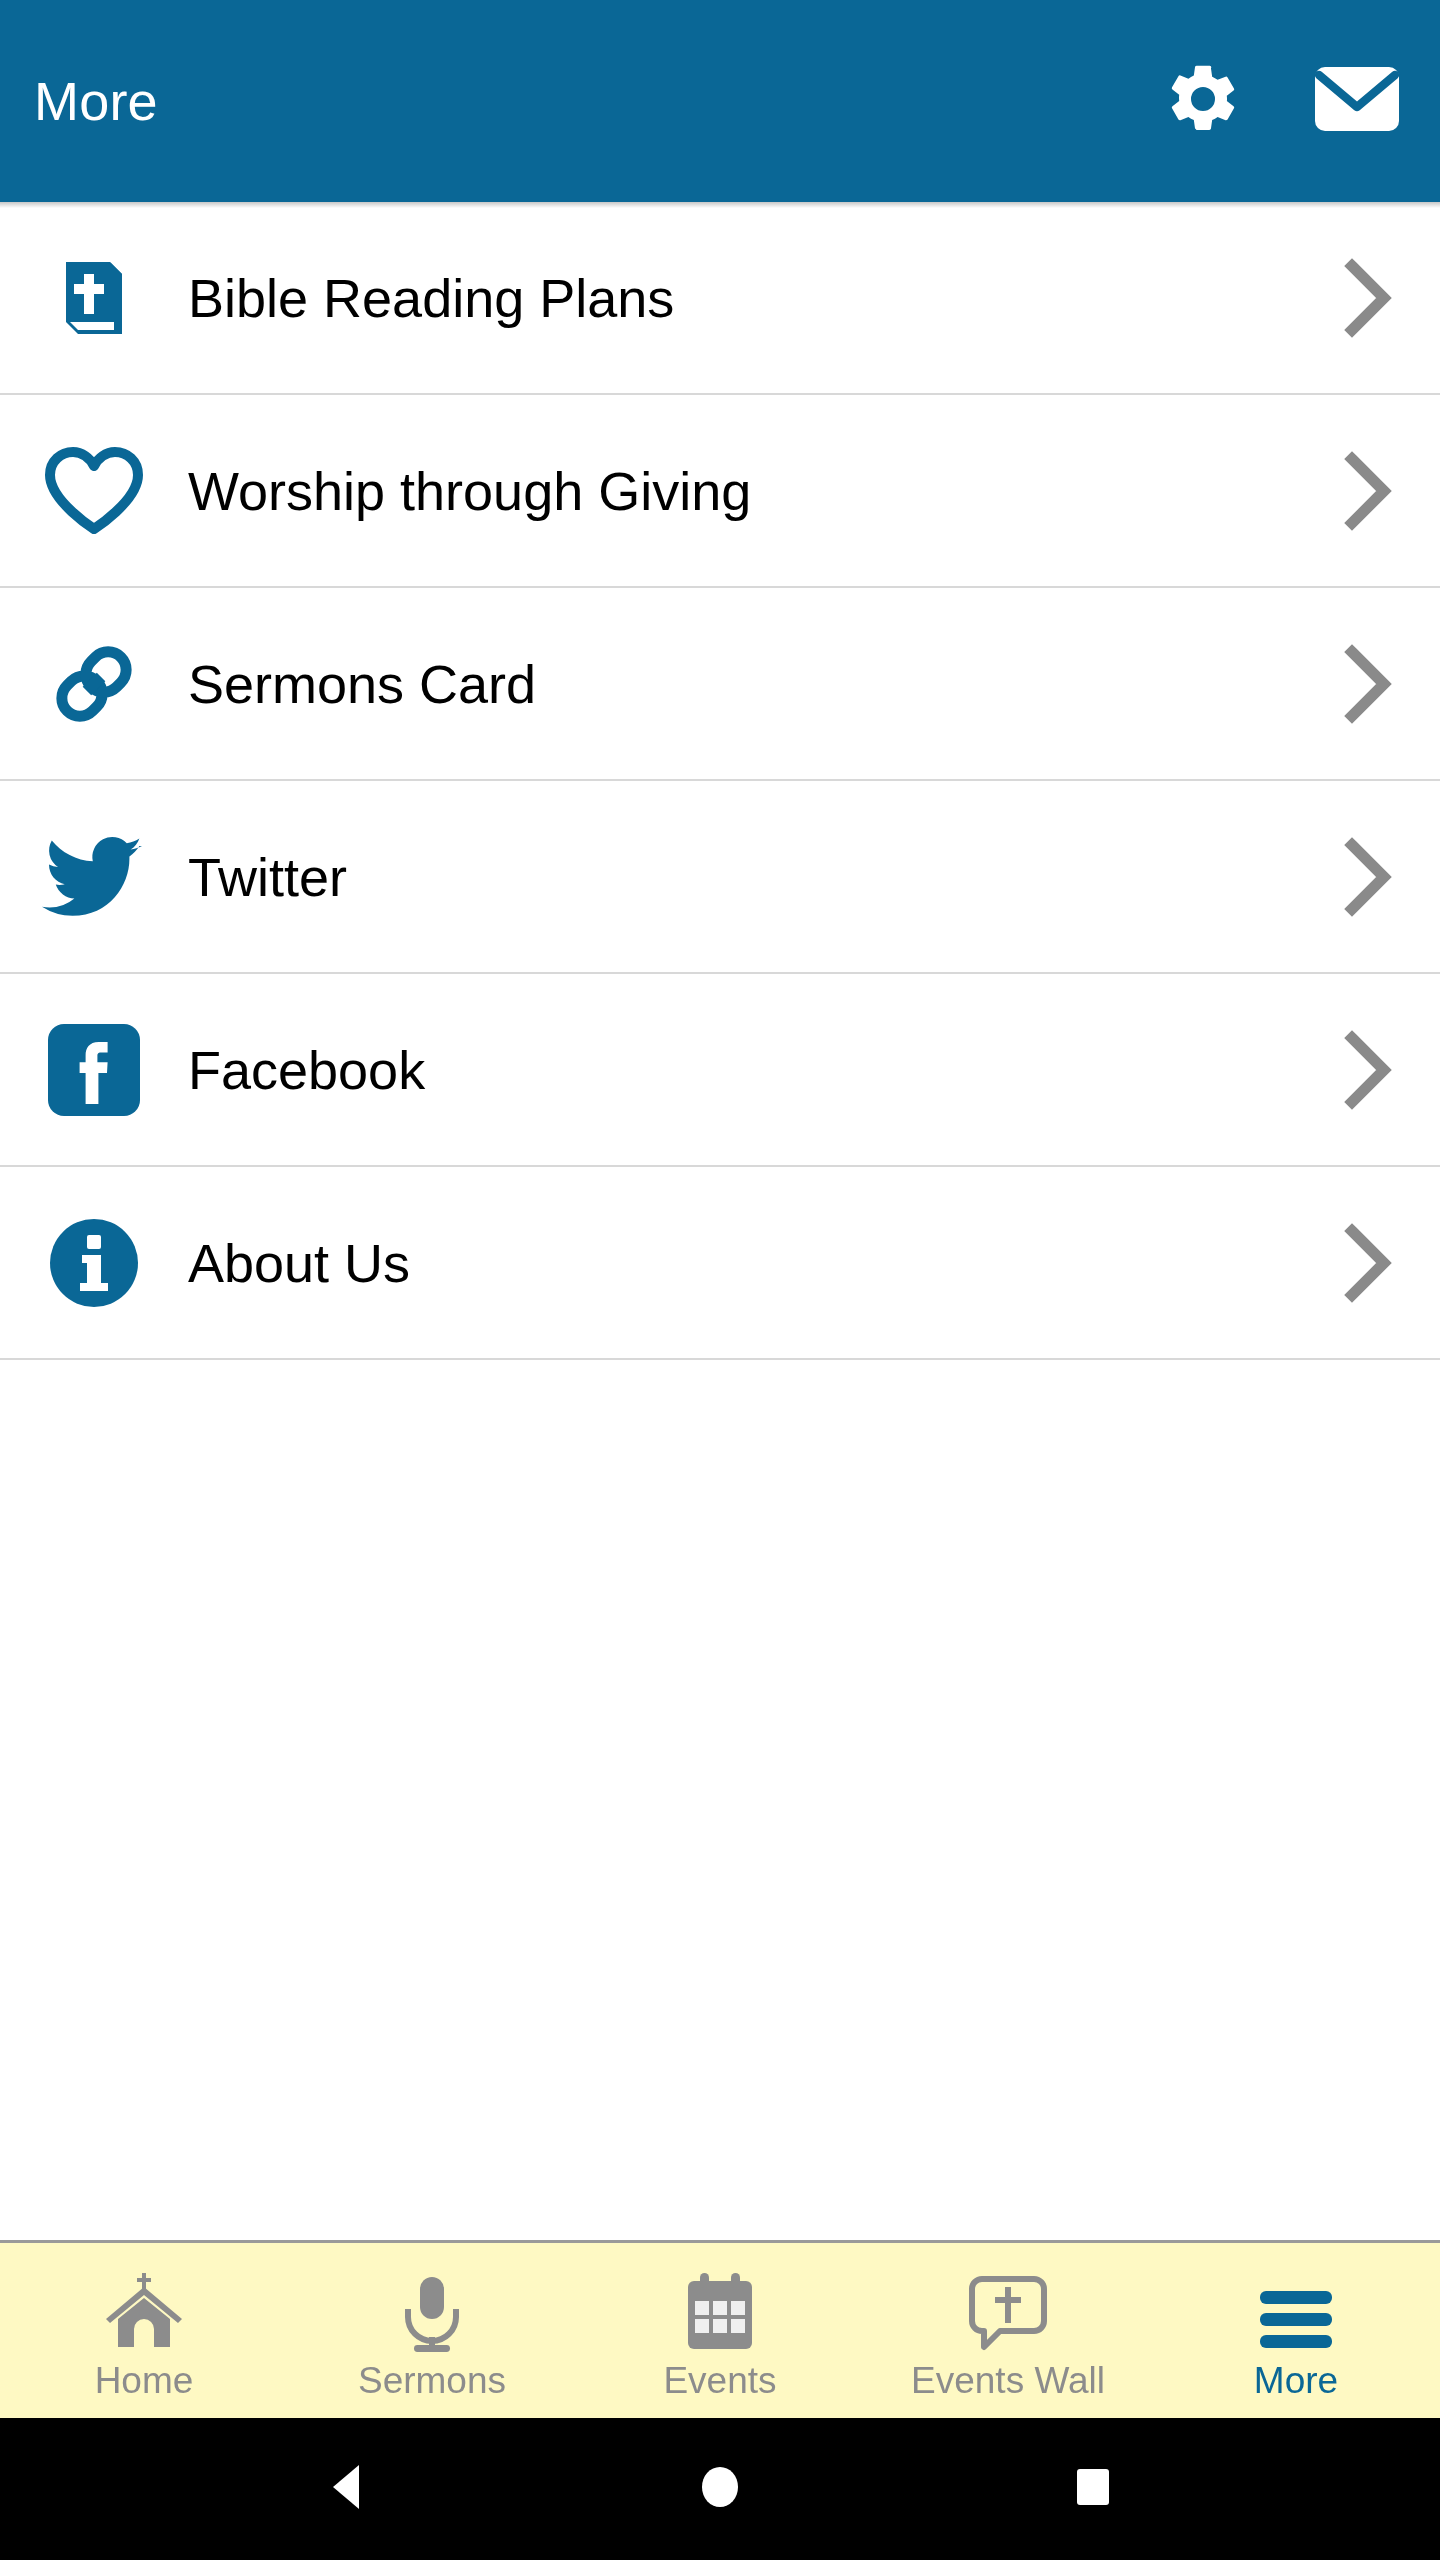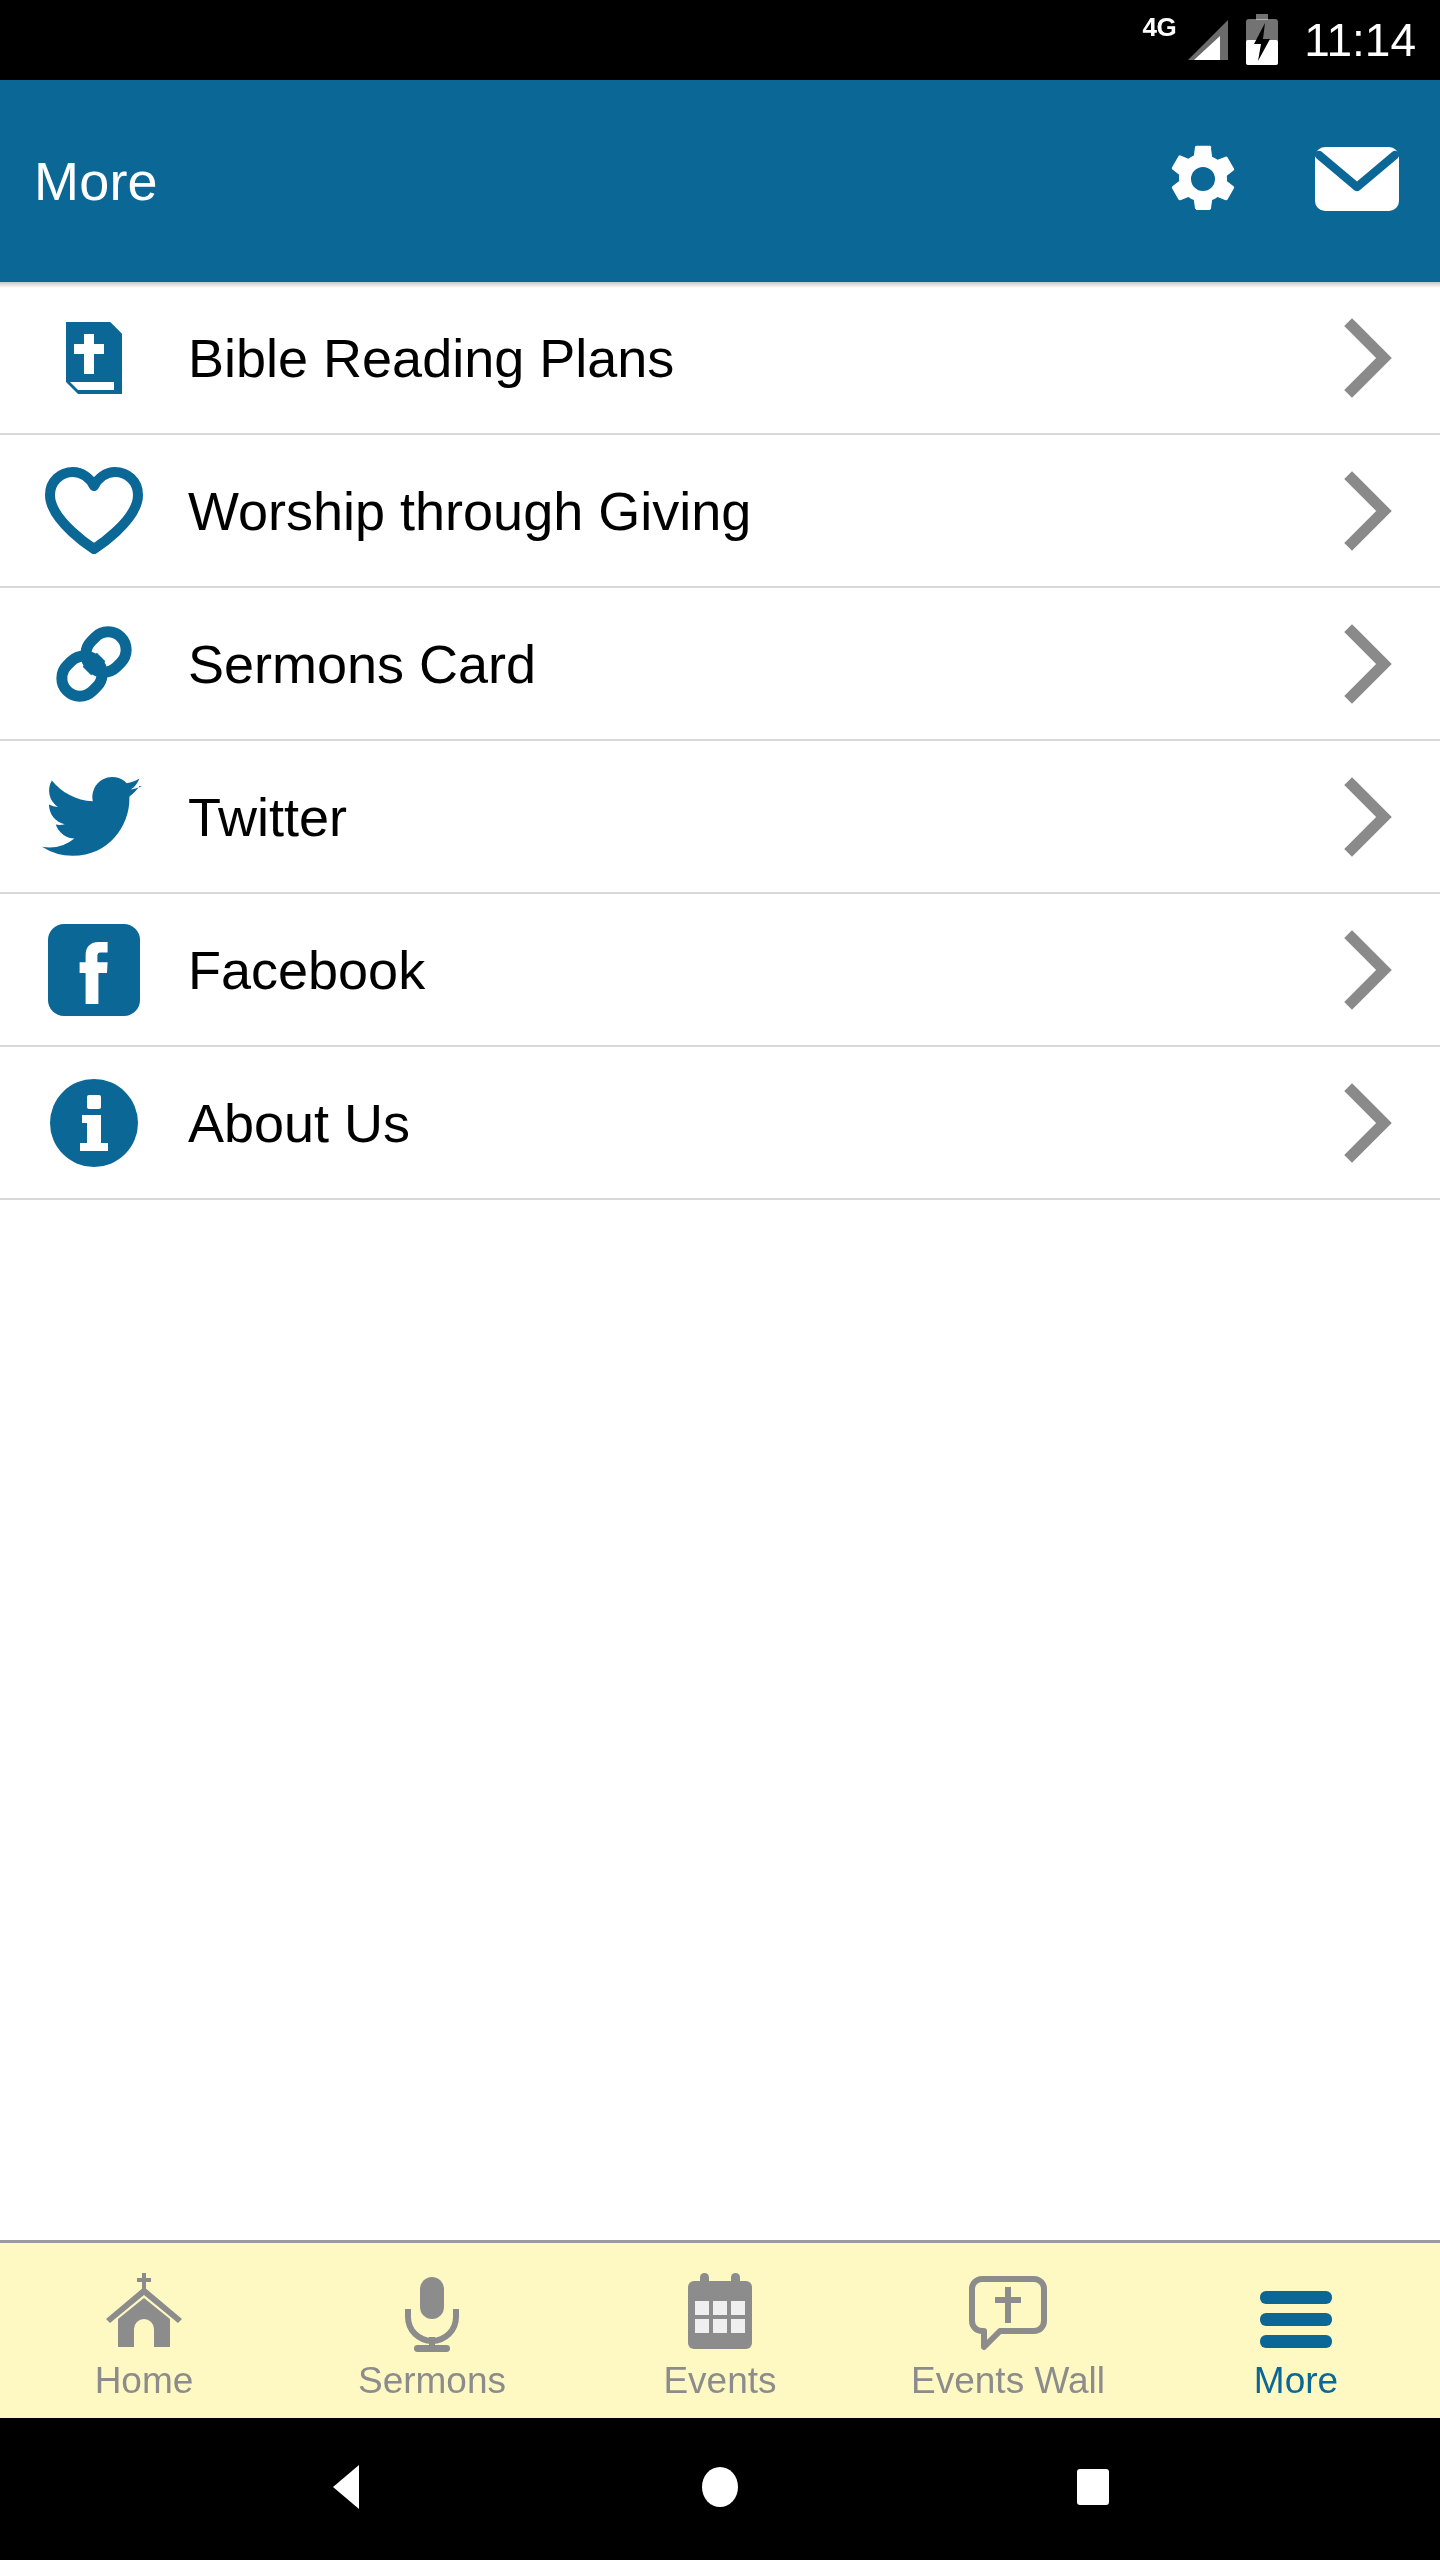--- a/index.html
+++ b/index.html
@@ -32,21 +32,21 @@
   }
   .header-title { color:#ffffff; font-size:54px; font-weight:400; flex:1; letter-spacing:0.2px; }
   .header-actions { display:flex; align-items:center; gap:68px; }
   .hdr-btn { width:86px; height:86px; display:flex; align-items:center; justify-content:center; }
   .header-shadow { position:absolute; left:0; right:0; bottom:-6px; height:6px;
     background:linear-gradient(to bottom, rgba(0,0,0,0.22), rgba(0,0,0,0)); }
 
   
   .list { flex:1 1 auto; background:#ffffff; overflow:hidden; }
   .row {
-    height:153px; display:flex; align-items:center;
+    height:193px; display:flex; align-items:center;
     border-bottom:2px solid #d8d8d8; padding:0 36px 0 42px;
     background:#ffffff;
   }
   .row-icon { width:104px; flex:0 0 104px; height:104px; display:flex; align-items:center; justify-content:center; }
   .row-label { flex:1; font-size:54px; color:#000000; padding-left:42px; letter-spacing:0px; }
   .row-chevron { width:70px; flex:0 0 70px; display:flex; align-items:center; justify-content:center; }
 
   .filler { background:#ffffff; }
 
   
@@ -66,38 +66,20 @@
     display:flex; align-items:center; justify-content:space-around;
     padding:0 160px;
   }
   .nav-btn { width:90px; height:90px; display:flex; align-items:center; justify-content:center; }
 </style>
 </head>
 <body>
 
 <div id="app">
 
-  <div class="statusbar">
-    <span class="sb-4g">4G</span>
-    <span class="sb-signal">
-      <svg width="48" height="44" viewBox="0 0 48 44">
-        <polygon points="46,2 46,42 6,42" fill="#ffffff" opacity="0.42"></polygon>
-        <polygon points="38,18 38,42 12,42" fill="#ffffff"></polygon>
-      </svg>
-    </span>
-    <span class="sb-battery">
-      <svg width="36" height="52" viewBox="0 0 36 52">
-        <rect x="12" y="0" width="12" height="6" fill="#ffffff" opacity="0.45"></rect>
-        <rect x="2" y="5" width="32" height="46" rx="3" fill="#ffffff" opacity="0.45"></rect>
-        <rect x="2" y="26" width="32" height="25" rx="2" fill="#ffffff"></rect>
-        <polygon points="21,9 10,30 17,30 14,47 26,25 19,25" fill="#000000"></polygon>
-      </svg>
-    </span>
-    <span class="sb-time">11:14</span>
-  </div>
 
   <div class="header">
     <span class="header-title">More</span>
     <div class="header-actions">
       <div class="hdr-btn">
         <span>
           <svg width="80" height="80" viewBox="0 0 24 24" fill="#ffffff">
             <path d="M19.14 12.94a7.07 7.07 0 0 0 .06-.94 7.07 7.07 0 0 0-.06-.94l2.03-1.58a.5.5 0 0 0 .12-.64l-1.92-3.32a.5.5 0 0 0-.6-.22l-2.39.96a7.3 7.3 0 0 0-1.63-.94l-.36-2.54A.5.5 0 0 0 13.9 2h-3.8a.5.5 0 0 0-.49.42l-.36 2.54c-.59.24-1.13.55-1.63.94l-2.39-.96a.5.5 0 0 0-.6.22L2.71 8.48a.5.5 0 0 0 .12.64l2.03 1.58c-.04.31-.06.62-.06.94s.02.63.06.94l-2.03 1.58a.5.5 0 0 0-.12.64l1.92 3.32c.12.21.37.3.6.22l2.39-.96c.5.39 1.04.7 1.63.94l.36 2.54c.4.24.25.42.49.42h3.8c.25 0 .45-.18.49-.42l.36-2.54c.59-.24 1.13-.55 1.63-.94l2.39.96c.23.08.48-.1.6-.22l1.92-3.32a.5.5 0 0 0-.12-.64l-2.03-1.58zM12 15.6A3.6 3.6 0 1 1 15.6 12 3.6 3.6 0 0 1 12 15.6z"></path>
           </svg>
         </span>

